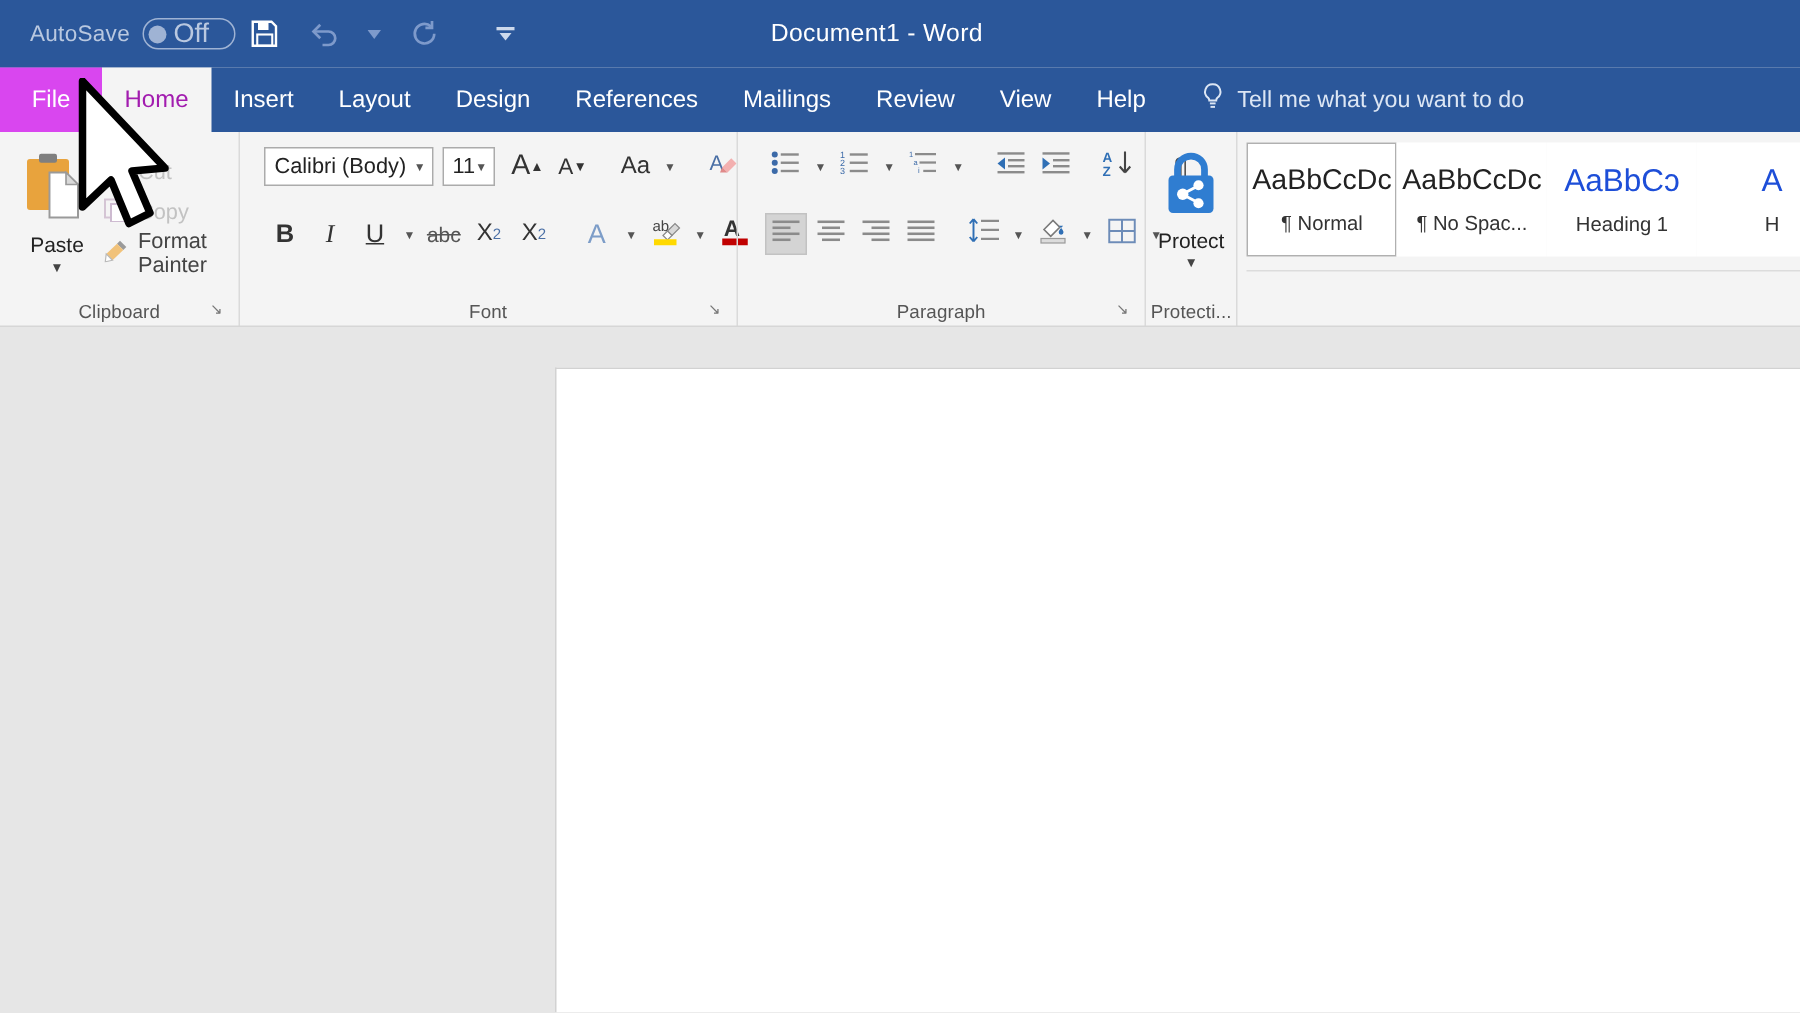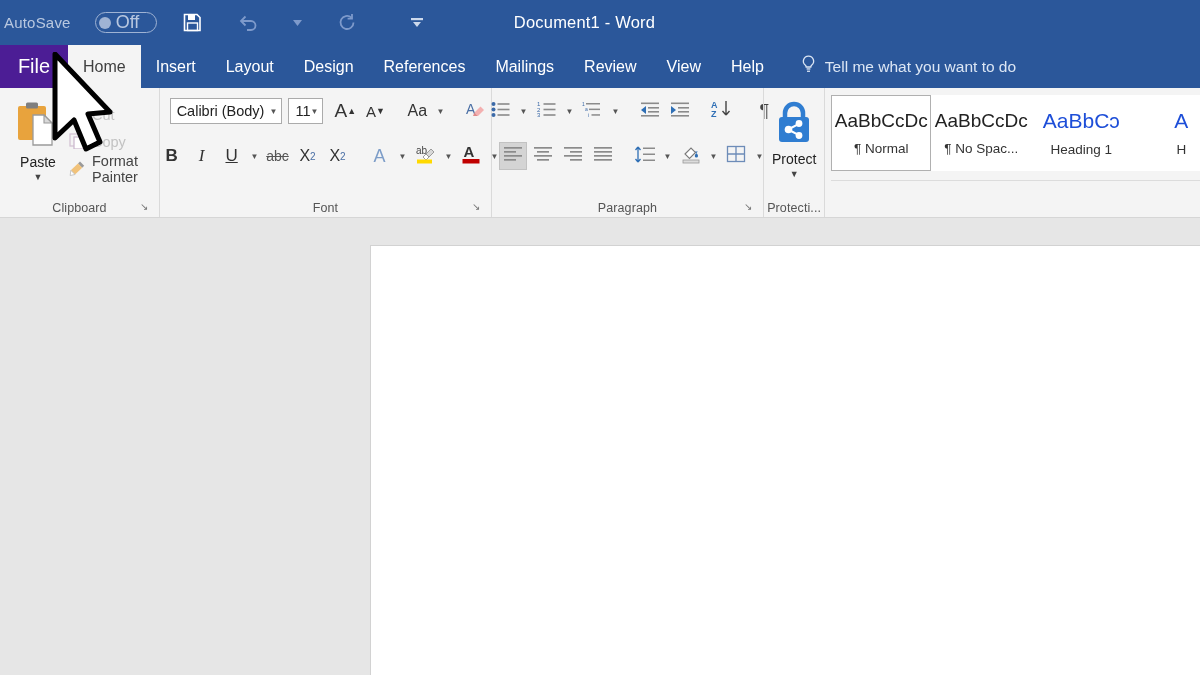--- a/index.html
+++ b/index.html
@@ -10,21 +10,21 @@
     background: #e6e6e6;
   }
   #app { position: relative; width: 1200px; height: 675px; }
 
   
   .titlebar {
     position: absolute; left: 0; top: 0; width: 1200px; height: 45px;
     background: #2b579a;
     display: flex; align-items: center;
   }
-  .qat { display: flex; align-items: center; padding-left: 4px; gap: 16px; justify-content: center; }
+  .qat { display: flex; align-items: center; padding-left: 20px; gap: 0px; justify-content: center; }
   .autosave-label {
     color: #b9c8e0; font-size: 15px; margin-right: 8px; letter-spacing: .2px;
   }
   .toggle {
     width: 62px; height: 21px; border-radius: 11px;
     border: 1.5px solid #9fb3d4; display: flex; align-items: center;
     padding: 0 3px; gap: 5px;
   }
   .toggle .knob { width: 12px; height: 12px; border-radius: 50%; background: #9fb3d4; }
   .toggle .off { color: #b9c8e0; font-size: 18px; }
@@ -41,29 +41,29 @@
     pointer-events: none;
   }
   .doc-title { color: #ffffff; font-size: 16.5px; letter-spacing: .2px; }
 
   
   .tabstrip {
     position: absolute; left: 0; top: 45px; width: 1200px; height: 43px;
     background: #2b579a; display: flex; align-items: flex-end;
   }
   .tab-file {
-    width: 68px; height: 43px; background: #4c1d95; color: #fff;
+    width: 68px; height: 43px; background: #d946ef; color: #fff;
     display: flex; align-items: center; justify-content: center;
-    font-size: 20px;
+    font-size: 16px;
   }
   .tab {
     height: 43px; padding: 0 15px; color: #ffffff; font-size: 16px;
     display: flex; align-items: center; justify-content: center;
   }
-  .tab.active { background: #f4f4f4; color: #404040; }
+  .tab.active { background: #f4f4f4; color: #a21caf; }
   .tellme {
     display: flex; align-items: center; gap: 9px;
     color: #dce6f4; font-size: 15.5px; height: 43px;
     margin-left: 22px; font-style: normal;
   }
 
   
   .ribbon {
     position: absolute; left: 0; top: 88px; width: 1200px; height: 130px;
     background: #f4f4f4;
@@ -92,21 +92,21 @@
   .caret { font-size: 9px; color: #444; line-height: 9px; margin-top: 3px; }
   .clip-cmds { display: flex; flex-direction: column; gap: 3px; padding-top: 5px; padding-left: 6px; }
   .cmd {
     display: flex; align-items: center; gap: 6px;
     font-size: 14.5px; color: #444; height: 24px; padding: 0 3px;
   }
   .cmd.disabled { color: #c2c2c2; }
 
   
   .g-font { width: 332px; }
-  .row { display: flex; align-items: center; height: 30px; gap: 2px; justify-content: center; }
+  .row { display: flex; align-items: center; height: 30px; gap: 2px; }
   .row.r1 { padding-left: 8px; margin-top: 2px; }
   .row.r2 { padding-left: 8px; margin-top: 14px; height: 32px; }
   .combo {
     height: 26px; border: 1px solid #ababab; background: #fff;
     display: flex; align-items: center; padding: 0 4px 0 6px;
     font-size: 14.5px; color: #222;
   }
   .combo .cb-text { white-space: nowrap; overflow: hidden; }
   .combo .cb-caret { font-size: 8px; color: #555; margin-left: 5px; }
   .combo.font-name { width: 116px; }

